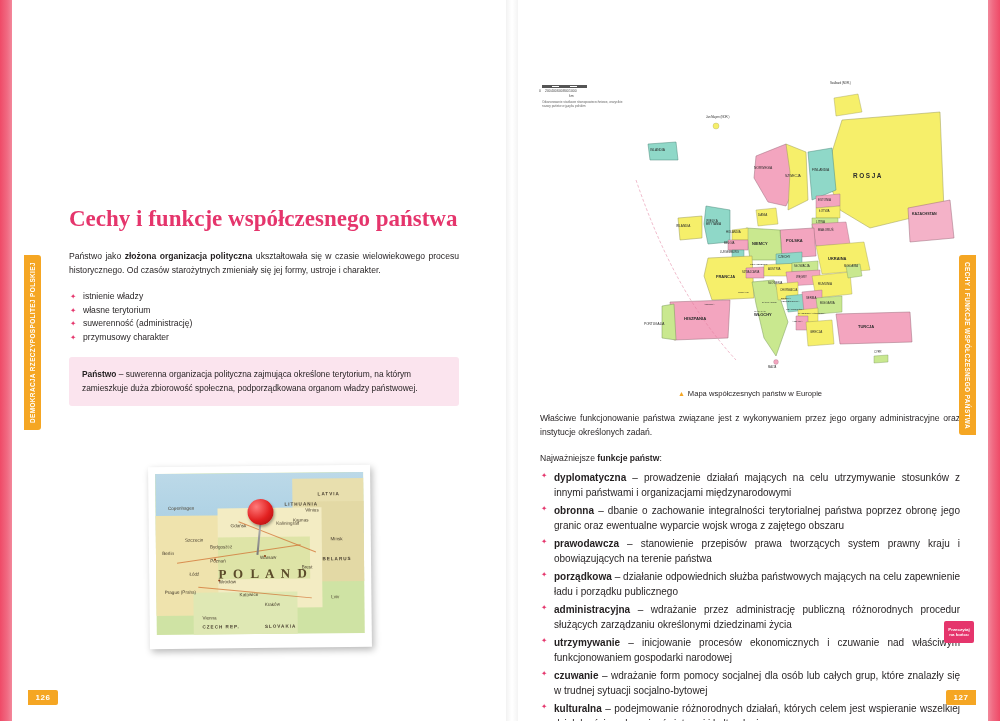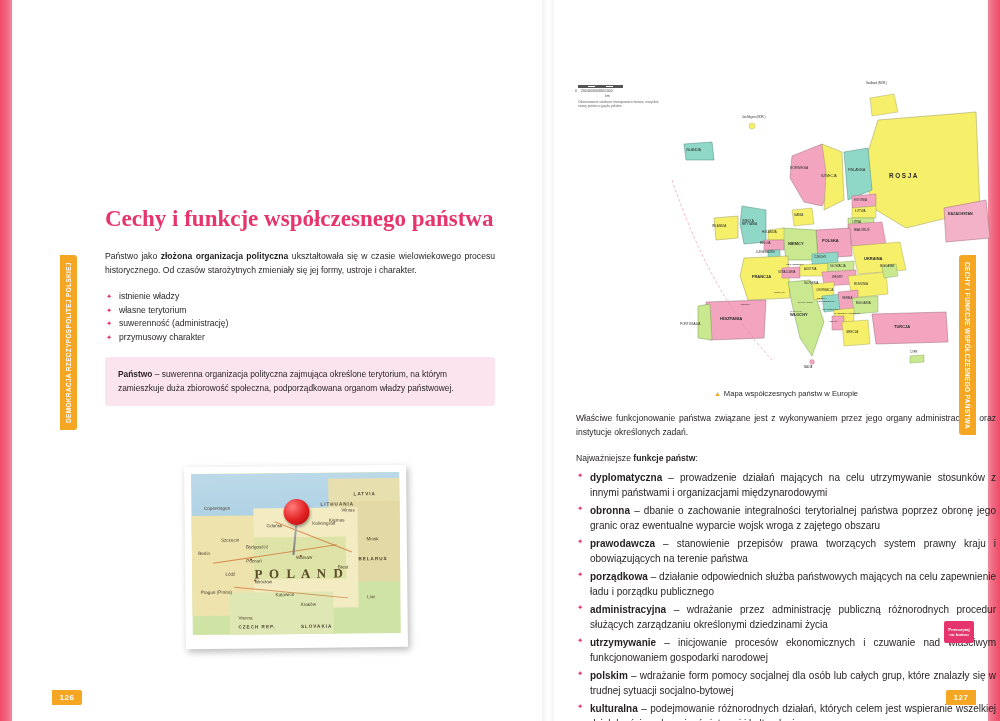--- a/index.html
+++ b/index.html
@@ -24,21 +24,20 @@
   .page-edge.left { left: 0; }
   .page-edge.right {
     right: 0;
     background: linear-gradient(270deg, #ef4a67 0%, #f06a82 60%, #f3889b 100%);
   }
 
   .spread {
     position: absolute;
     left: 12px; right: 12px; top: 0; bottom: 0;
     background: #ffffff;
-    margin-left: 36px;
   }
 
   
   .gutter {
     position: absolute;
     left: 494px;
     top: 0;
     bottom: 0;
     width: 12px;
     background: linear-gradient(90deg, rgba(0,0,0,0.05), rgba(0,0,0,0.0) 45%, rgba(0,0,0,0.0) 55%, rgba(0,0,0,0.045));
@@ -89,21 +88,21 @@
     height: 15px;
     background: #f5a623;
     color: #ffffff;
     font-size: 8px;
     font-weight: bold;
     display: flex;
     align-items: center;
     justify-content: center;
     letter-spacing: .5px;
   }
-  .folio.left { left: 4px; border-top-right-radius: 2px; border-bottom-right-radius: 2px;}
+  .folio.left { left: 16px; border-top-right-radius: 2px; border-bottom-right-radius: 2px;}
   .folio.right { right: 12px; border-top-left-radius: 2px; border-bottom-left-radius: 2px;}
 
   
   .col-left {
     position: absolute;
     left: 57px;
     top: 205px;
     width: 390px;
   }
   h1.title {
@@ -590,21 +589,21 @@
 
       <p class="body" style="margin-bottom:2px;"><span>Najważniejsze </span><b>funkcje państw</b><span>:</span></p>
 
       <ul class="func-list">
         <li><b>dyplomatyczna</b><span> – prowadzenie działań mających na celu utrzymywanie stosunków z innymi państwami i organizacjami międzynarodowymi</span></li>
         <li><b>obronna</b><span> – dbanie o zachowanie integralności terytorialnej państwa poprzez obronę jego granic oraz ewentualne wyparcie wojsk wroga z zajętego obszaru</span></li>
         <li><b>prawodawcza</b><span> – stanowienie przepisów prawa tworzących system prawny kraju i obowiązujących na terenie państwa</span></li>
         <li><b>porządkowa</b><span> – działanie odpowiednich służba państwowych mających na celu zapewnienie ładu i porządku publicznego</span></li>
         <li><b>administracyjna</b><span> – wdrażanie przez administrację publiczną różnorodnych procedur służących zarządzaniu określonymi dziedzinami życia</span></li>
         <li><b>utrzymywanie</b><span> – inicjowanie procesów ekonomicznych i czuwanie nad właściwym funkcjonowaniem gospodarki narodowej</span></li>
-        <li><b>polskim</b><span> – wdrażanie form pomocy socjalnej dla osób lub całych grup, które znalazły się w trudnej sytuacji socjalno-bytowej</span></li>
+        <li><b>czuwanie</b><span> – wdrażanie form pomocy socjalnej dla osób lub całych grup, które znalazły się w trudnej sytuacji socjalno-bytowej</span></li>
         <li><b>kulturalna</b><span> – podejmowanie różnorodnych działań, których celem jest wspieranie wszelkiej działalności naukowej, oświatowej i kulturalnej</span></li>
       </ul>
     </div>
   </div>
 
   <div class="side-tab left">
     <span>DEMOKRACJA RZECZYPOSPOLITEJ POLSKIEJ</span>
   </div>
   <div class="side-tab right">
     <span>CECHY I FUNKCJE WSPÓŁCZESNEGO PAŃSTWA</span>

